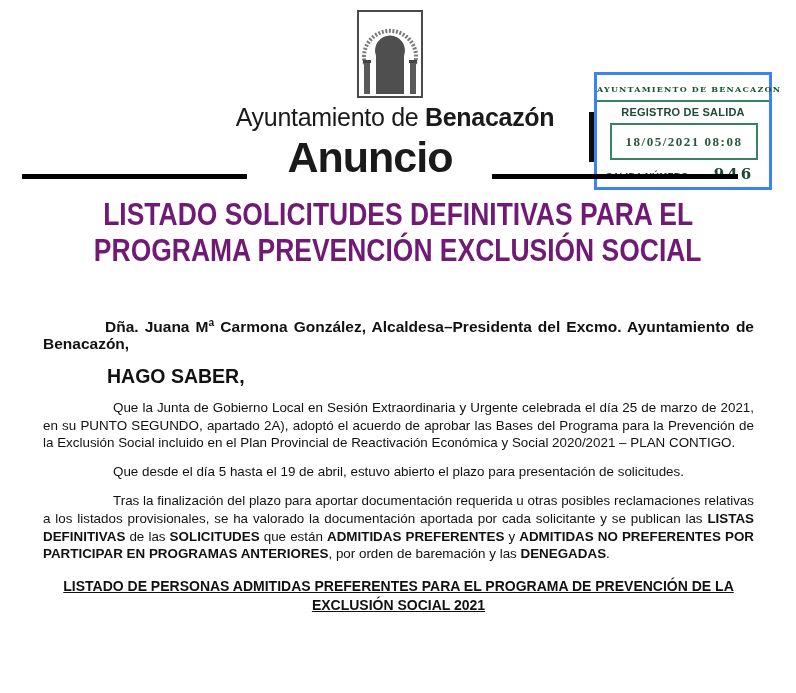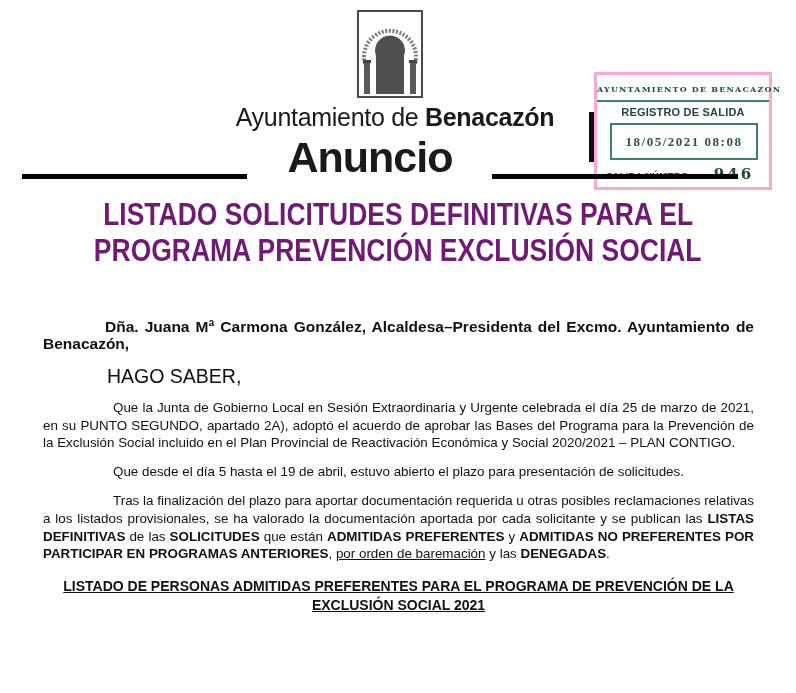--- a/index.html
+++ b/index.html
@@ -45,21 +45,21 @@
   .rule { position: absolute; height: 5px; background: #000; }
   .rule-left  { left: 22px;  top: 174px; width: 225px; z-index: 0; }
   .rule-right { left: 492px; top: 174px; width: 246px; z-index: 5; }
 
   
   .stamp {
     position: absolute;
     left: 594px; top: 72px;
     width: 178px; height: 118px;
     background: #ffffff;
-    border: 3px solid #f9a8d4;
+    border: 3px solid #3b82f6;
     z-index: 2;
     text-align: center;
     color: #1d5335;
   }
   .stamp-org {
     margin-top: 9px;
     font-family: "DejaVu Serif", serif;
     font-weight: bold;
     font-size: 8px;
     letter-spacing: 1.2px;
@@ -134,28 +134,28 @@
   }
   .intro {
     margin-top: 6px;
     font-weight: bold;
     font-size: 15.5px;
     line-height: 17px;
     text-indent: 62px;
   }
   .hago-saber {
     margin: 16px 0 0 64px;
-    font-weight: normal;
+    font-weight: bold;
     font-size: 19.5px;
     text-align: left;
   }
   .para { margin-top: 11px; text-indent: 70px; }
   .para.first { margin-top: 13px; }
   .b { font-weight: bold; }
-  .u { text-decoration: underline; }
+  .u { }
   .footer-heading {
     margin: 14px auto 0 auto;
     max-width: 690px;
     text-align: center;
     font-weight: bold;
     font-size: 14px;
     line-height: 18.5px;
     text-decoration: underline;
     text-indent: 0;
   }

